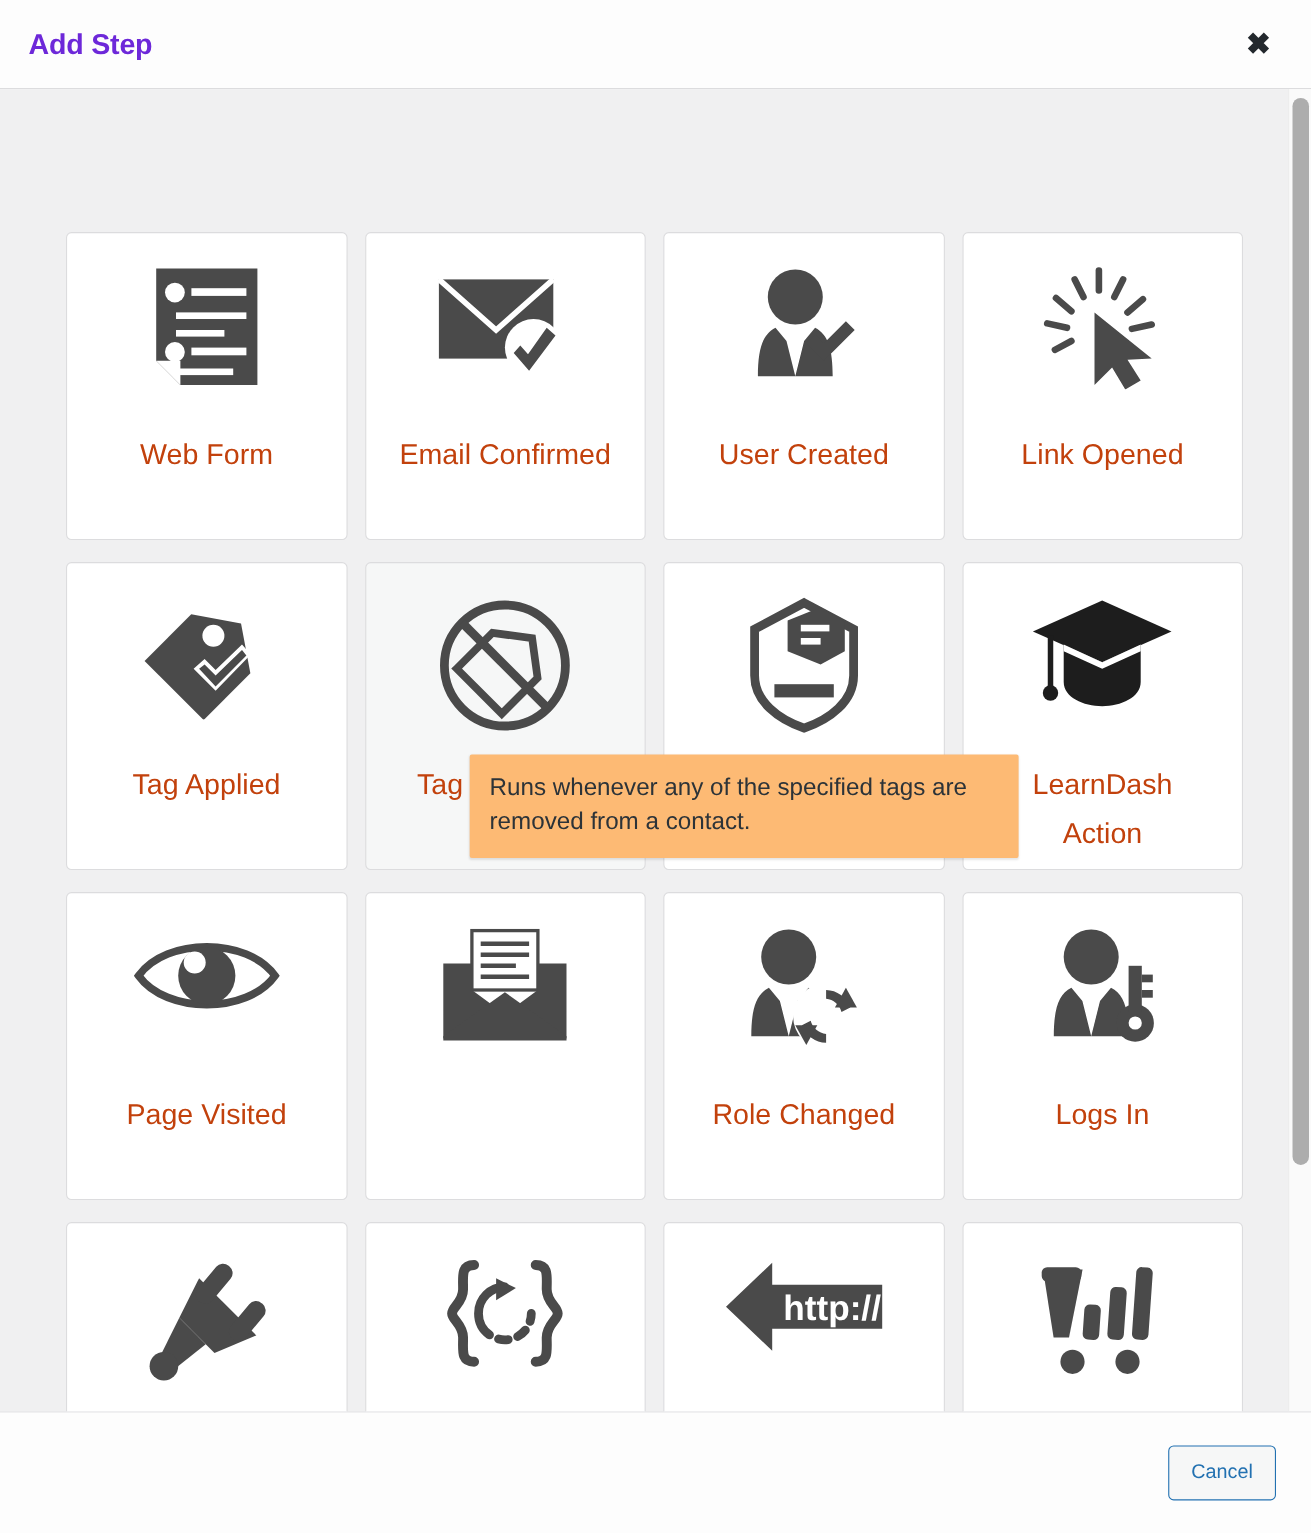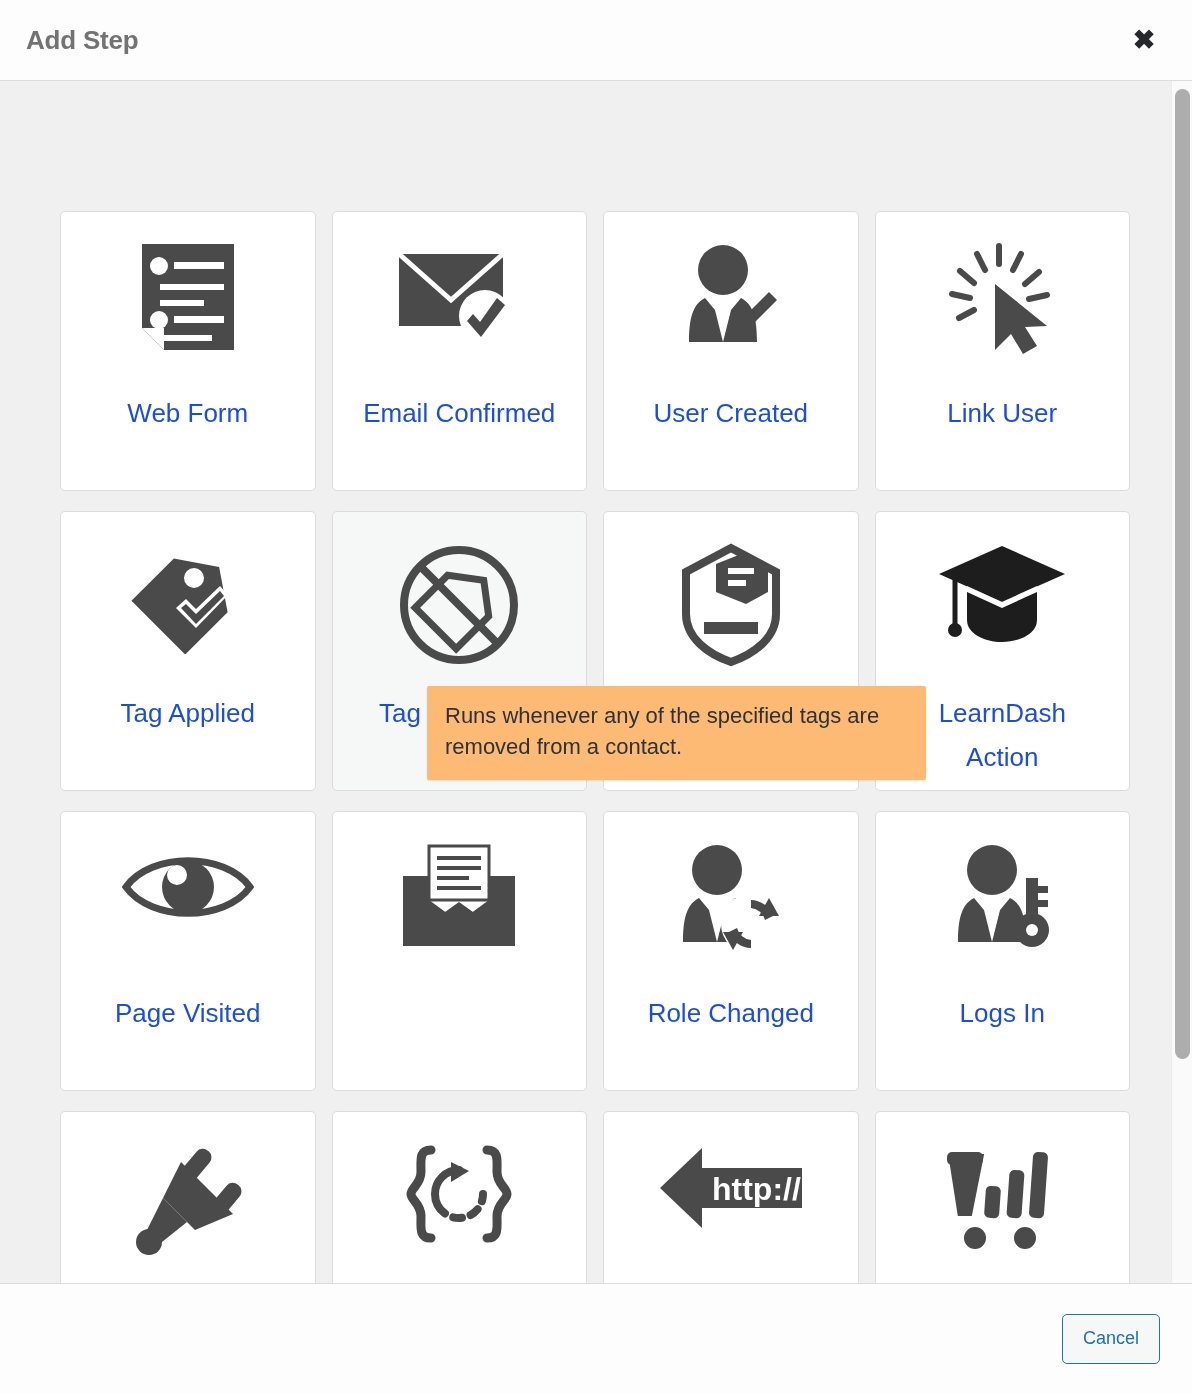--- a/index.html
+++ b/index.html
@@ -28,21 +28,21 @@
     background: #fdfdfd;
     border-bottom: 1px solid #dcdcde;
     display: flex;
     align-items: center;
     padding: 0 24px 0 26px;
     position: relative;
   }
   .modal-title {
     font-size: 26px;
     font-weight: bold;
-    color: #737373;
+    color: #6d28d9;
     letter-spacing: -0.2px;
   }
   .close-btn {
     position: absolute;
     right: 30px;
     top: 50%;
     transform: translateY(-50%);
     width: 36px;
     height: 36px;
     display: flex;
@@ -137,21 +137,21 @@
   .card.hovered { background: #f6f7f7; }
 
   .card-icon {
     height: 150px;
     display: flex;
     justify-content: center;
   }
   .card-icon svg { display: block; }
   .card-label {
     font-size: 26px;
-    color: #1d4ed8;
+    color: #c2410c;
     text-align: center;
     line-height: 1.68;
     max-width: 200px;
   }
 
   
   .tooltip {
     position: absolute;
     left: 427px;
     top: 605px;
@@ -276,21 +276,21 @@
                 <line x1="17" y1="29" x2="31" y2="41"></line>
                 <line x1="9" y1="52" x2="27" y2="56"></line>
                 <line x1="16" y1="76" x2="31" y2="68"></line>
                 <line x1="78" y1="12" x2="70" y2="28"></line>
                 <line x1="96" y1="30" x2="82" y2="42"></line>
                 <line x1="104" y1="53" x2="86" y2="57"></line>
               </g>
               <path fill="#4a4a4a" d="M52 42 L52 108 L68 92 L80 112 L94 104 L82 85 L104 84 Z"></path>
             </svg>
           </div>
-          <div class="card-label">Link User</div>
+          <div class="card-label">Link Opened</div>
         </div>
 
         <div class="card">
           <div class="card-icon">
             <svg width="120" height="112" viewBox="0 0 120 112">
               <g transform="rotate(-45 60 56)">
                 <path fill="#4a4a4a" d="M18 18 H78 L104 56 L78 94 H18 Z"></path>
               </g>
               <circle cx="66" cy="36" r="10" fill="#fff"></circle>
               <path fill="#fff" d="M48 66 L58 57 L68 67 L92 44 L100 53 L68 86 Z"></path>

